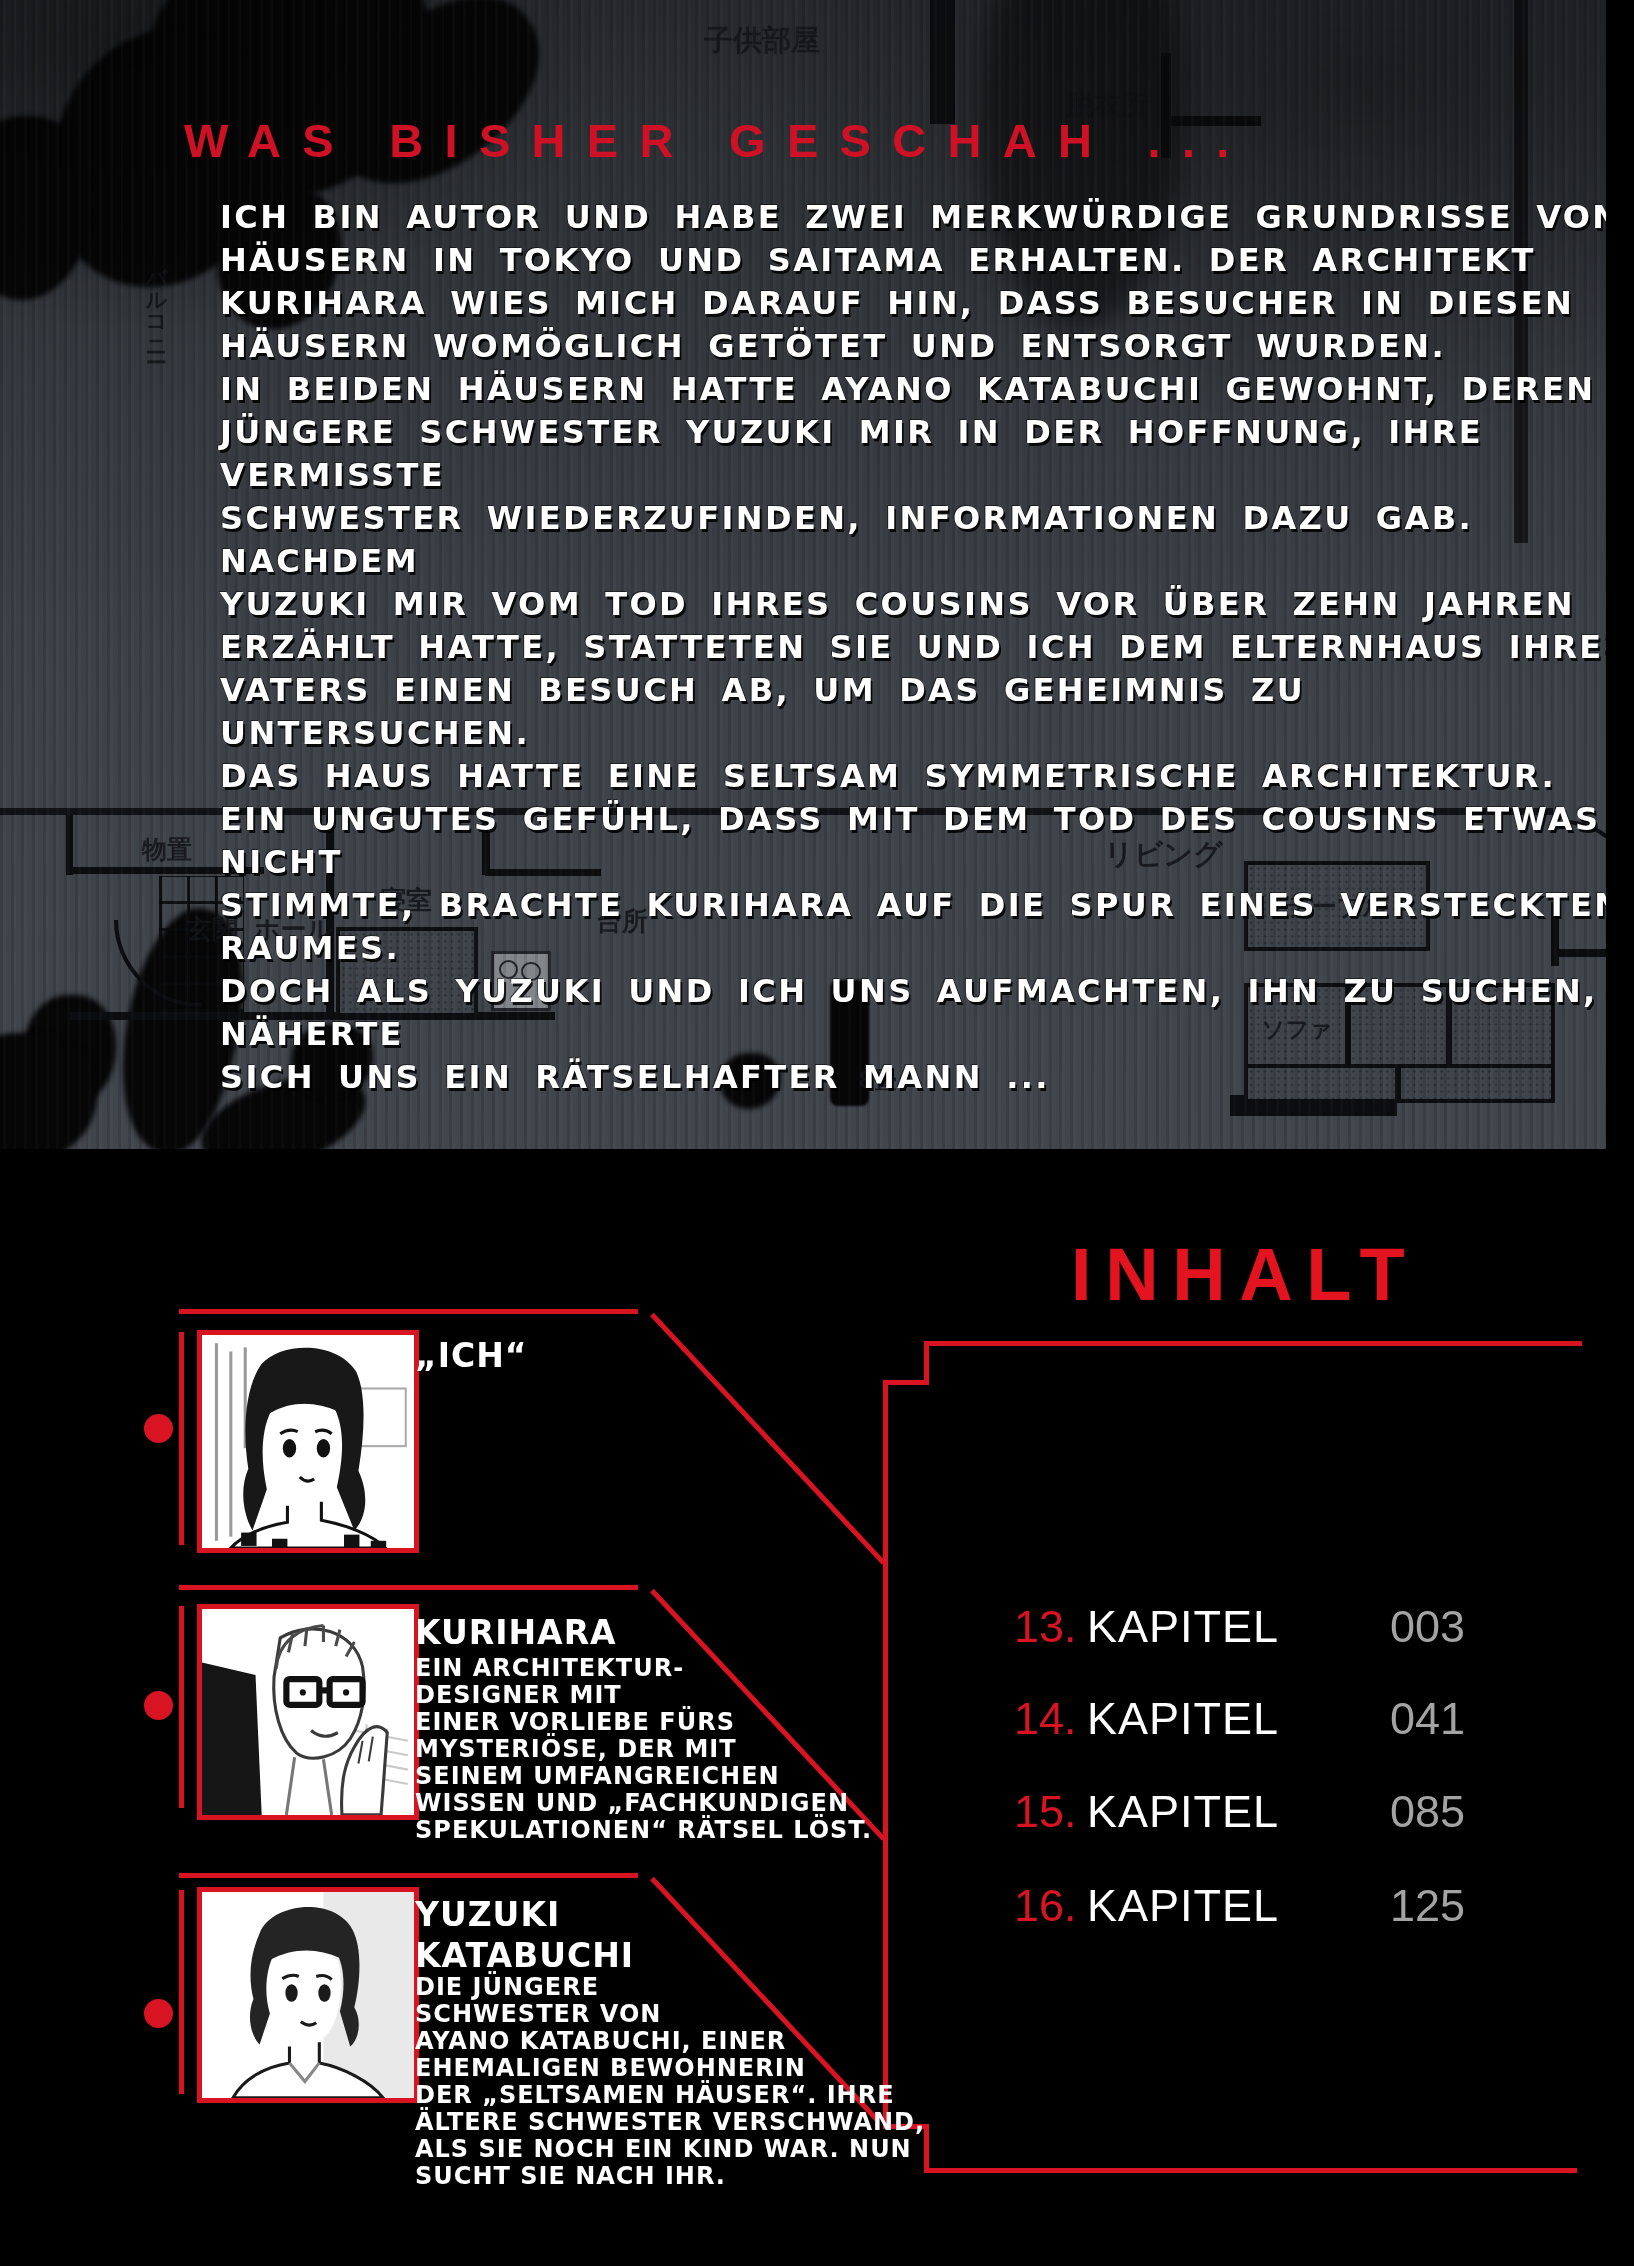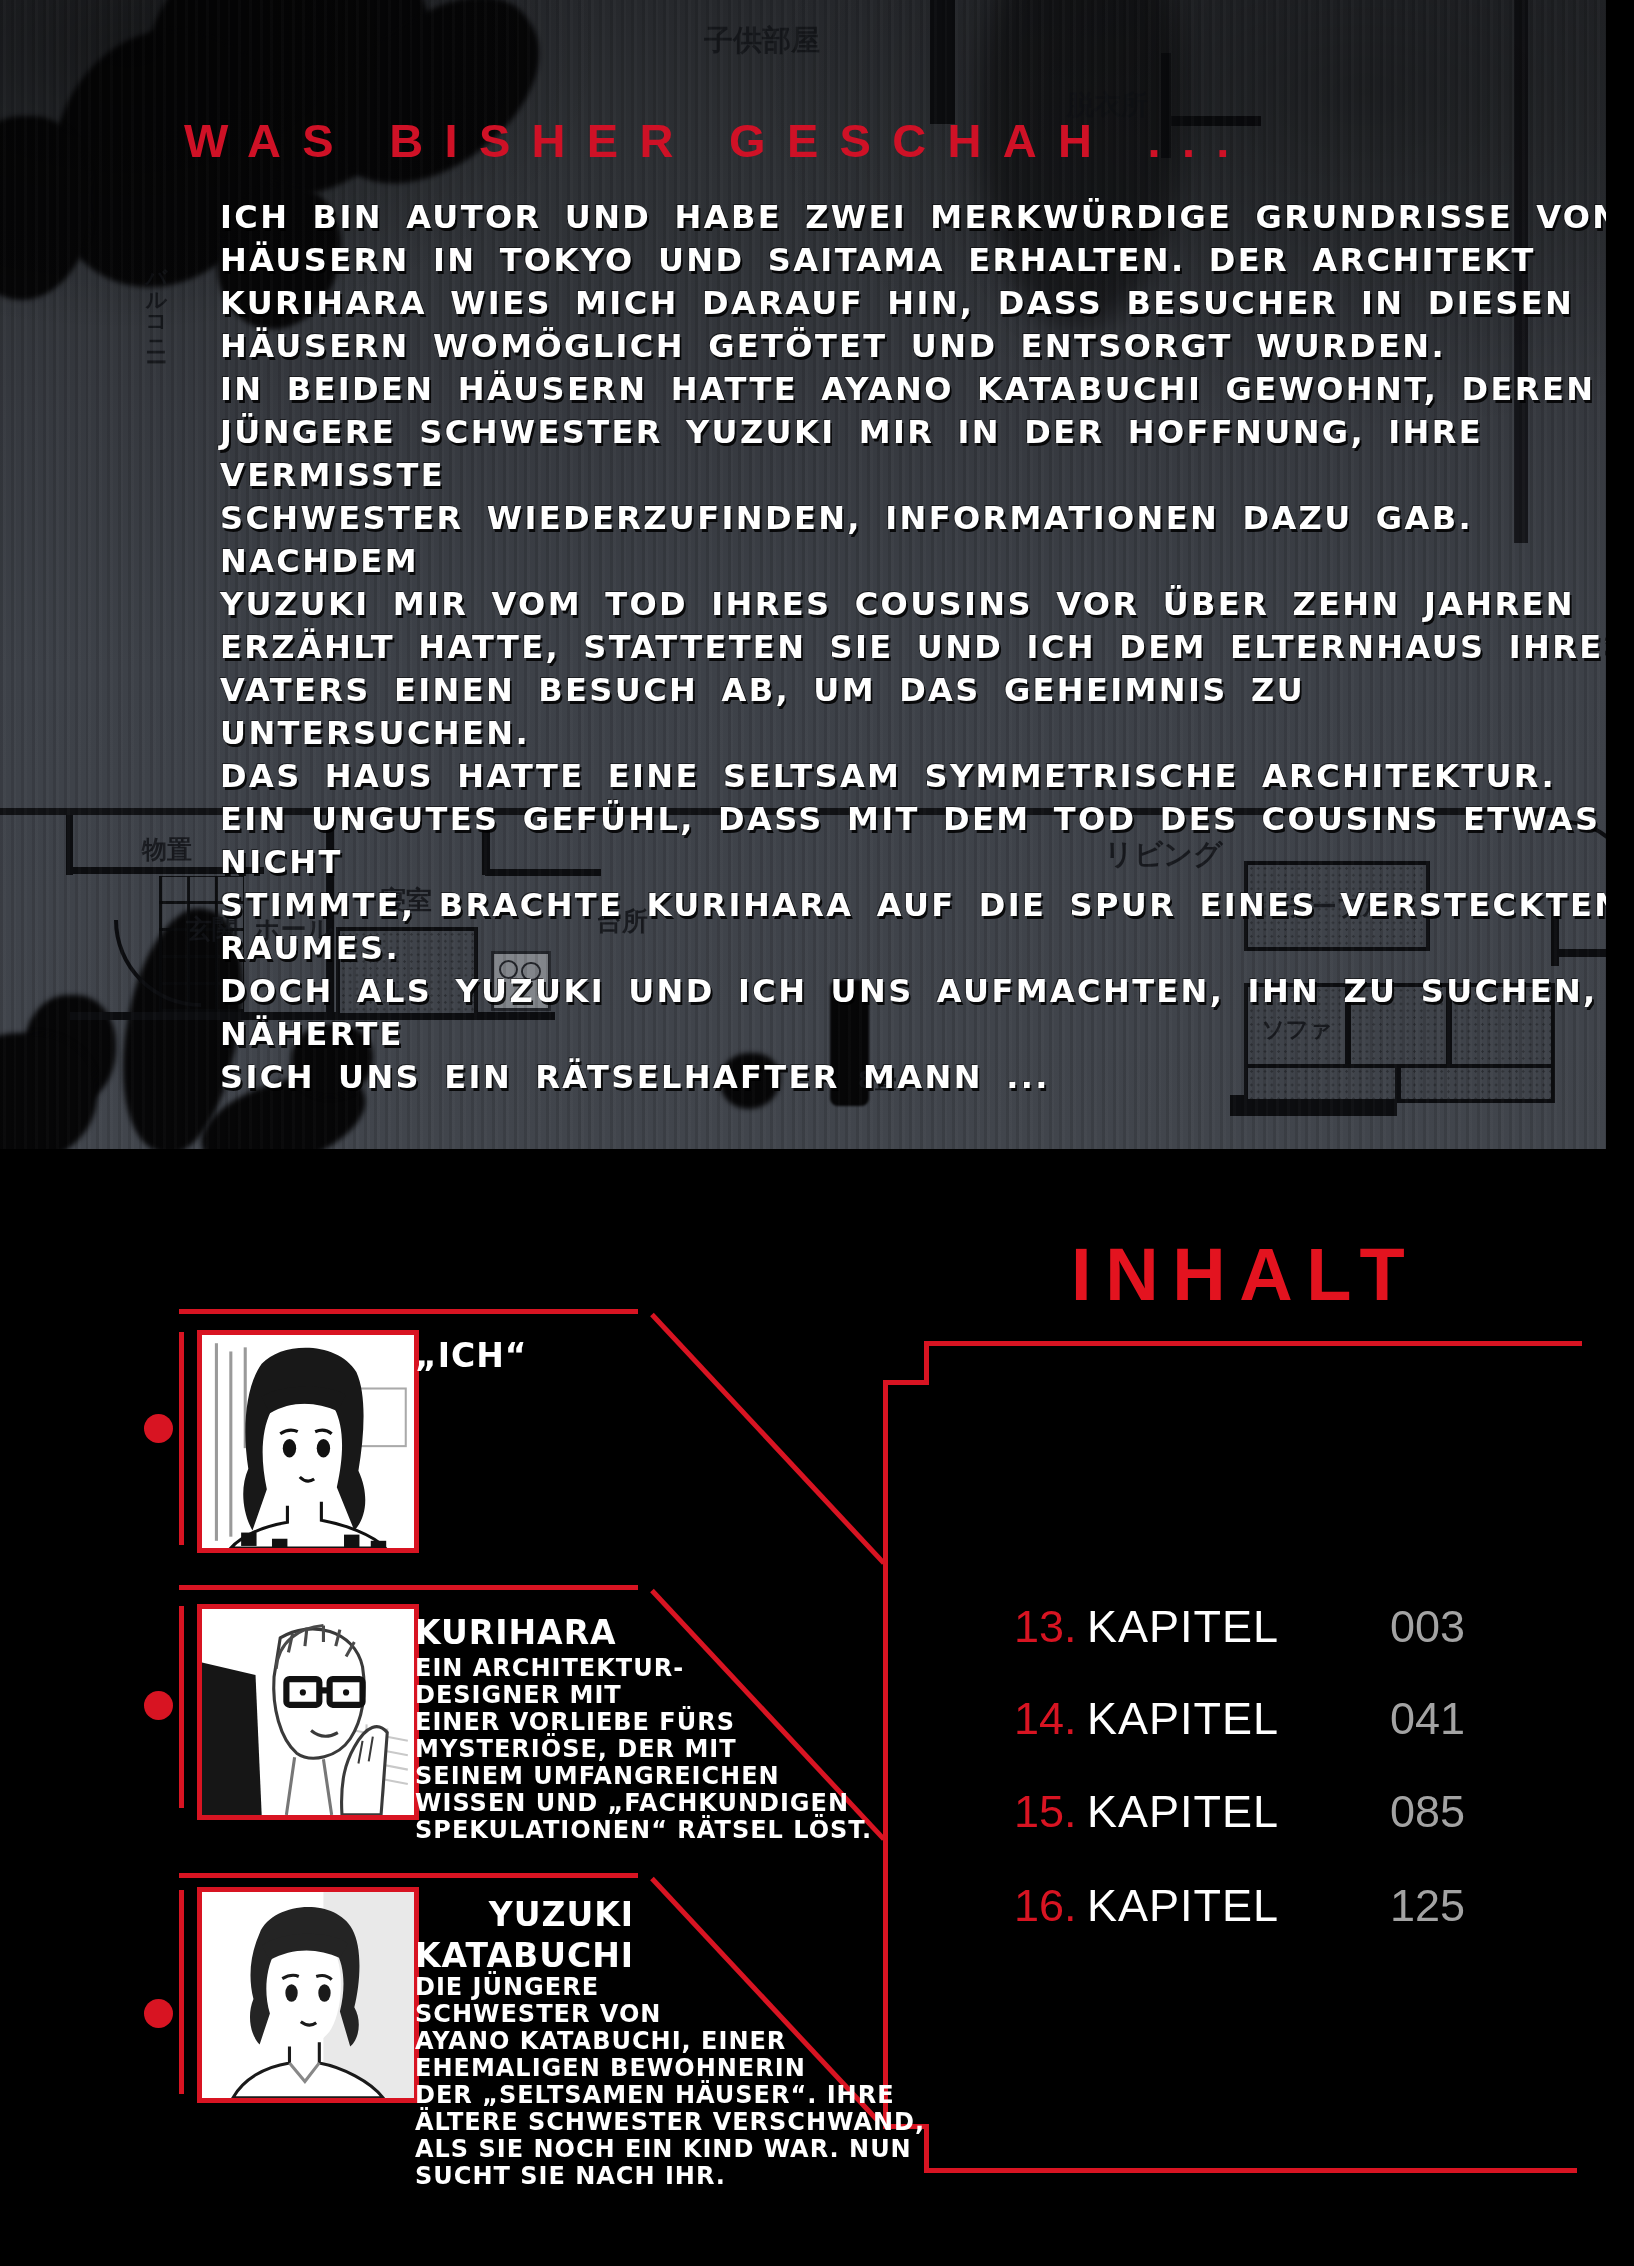--- a/index.html
+++ b/index.html
@@ -38,21 +38,21 @@
          text-shadow:1.9px 2.9px 0 rgba(0,0,0,0.85),-1px -1px 0 rgba(0,0,0,0.5);margin-left:36px;}
 
   
   .toc{position:absolute;left:0;top:1149px;width:1634px;height:1118px;background:#000;border-radius:26px;}
   .redline{position:absolute;background:#d81422;}
   .diag{position:absolute;height:4.9px;background:#d81422;transform-origin:0 50%;transform:rotate(47deg);}
   .dot{position:absolute;width:29px;height:29px;border-radius:50%;background:#d81422;}
   .frame{position:absolute;left:197px;width:212px;border:5.8px solid #d81422;background:#fff;overflow:hidden;}
   .frame svg{display:block;width:100%;height:100%;}
   .char-name{position:absolute;left:415px;color:#fff;font-family:"DejaVu Sans",sans-serif;
-         font-weight:bold;font-size:33px;line-height:41px;letter-spacing:1px;white-space:pre-line;text-align:right;}
+         font-weight:bold;font-size:33px;line-height:41px;letter-spacing:1px;white-space:pre-line;}
   .char-desc{position:absolute;left:415px;color:#fff;font-family:"DejaVu Sans",sans-serif;
          font-weight:bold;font-size:24px;line-height:27px;letter-spacing:1px;white-space:pre-line;}
   .inhalt{position:absolute;left:1071px;top:1232px;color:#e3131f;font-weight:bold;
          font-size:74px;letter-spacing:13.6px;white-space:nowrap;}
   .ch-row{position:absolute;left:1014px;width:451px;height:49px;font-size:45px;}
   .ch-num{position:absolute;left:0;top:0;color:#d81422;text-align:center;}
   .ch-label{position:absolute;left:73px;top:0;color:#fff;letter-spacing:1px;}
   .ch-page{position:absolute;right:0;top:0;color:#a3a3a3;}
 </style>
 </head>

